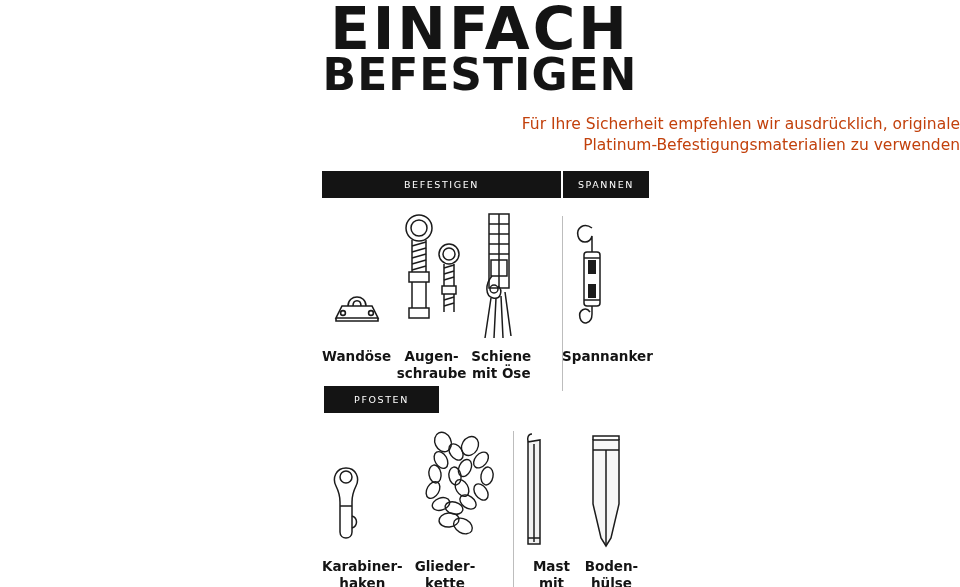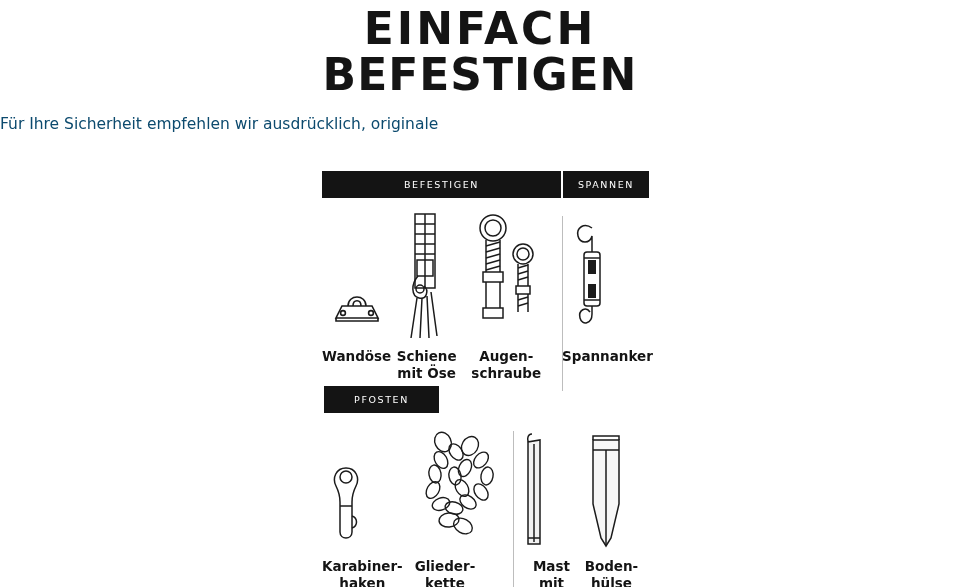--- a/index.html
+++ b/index.html
@@ -21,35 +21,35 @@
     background: #ffffff;
   }
   .headline {
     text-align: center;
     font-family: "DejaVu Sans", sans-serif;
     font-weight: 700;
     letter-spacing: 1px;
     color: #141414;
   }
   .headline .l1 {
-    font-size: 44px;
+    font-size: 58px;
     line-height: 46px;
     margin-top: 6px;
     letter-spacing: 3px;
   }
   .headline .l2 {
     font-size: 44px;
     line-height: 46px;
     letter-spacing: 1px;
   }
   .subhead {
-    text-align: left;
+    text-align: right;
     font-size: 15.5px;
     line-height: 21px;
-    color: #0c4a6e;
+    color: #c2410c;
     margin-top: 16px;
   }
   .section {
     position: absolute;
     left: 322px;
     width: 327px;
   }
   .bars {
     display: flex;
     height: 27px;
@@ -104,20 +104,21 @@
 
 <div class="page">
 
   <div class="headline">
     <div class="l1">EINFACH</div>
     <div class="l2">BEFESTIGEN</div>
   </div>
 
   <div class="subhead">
     <div>Für Ihre Sicherheit empfehlen wir ausdrücklich, originale</div>
+    <div>Platinum-Befestigungsmaterialien zu verwenden</div>
   </div>
 
   <div class="section" style="top:165px;">
     <div class="bars">
       <div class="bar" style="width:239px;">BEFESTIGEN</div>
       <div class="bar-gap"></div>
       <div class="bar" style="width:86px;">SPANNEN</div>
     </div>
 
     <div class="items" style="height:185px;">
@@ -131,43 +132,20 @@
               <path d="M26 36 C26 24, 44 24, 44 36"></path>
               <path d="M31 36 C31 29, 39 29, 39 36"></path>
               <circle cx="21" cy="43" r="2.4"></circle>
               <circle cx="49" cy="43" r="2.4"></circle>
               <path d="M14 48 L14 51 L56 51 L56 48"></path>
             </g>
           </svg>
         </div>
         <div class="caption">
           <span>Wandöse</span>
-        </div>
-      </div>
-
-      <div class="item" style="width:80px;">
-        <div class="art" style="height:130px;">
-          <svg width="56" height="128" viewBox="0 0 56 128">
-            <g fill="none" stroke="#1b1b1b" stroke-width="1.5">
-              <rect x="18" y="2" width="20" height="74"></rect>
-              <line x1="28" y1="2" x2="28" y2="76"></line>
-              <line x1="18" y1="12" x2="38" y2="12"></line>
-              <line x1="18" y1="22" x2="38" y2="22"></line>
-              <line x1="18" y1="32" x2="38" y2="32"></line>
-              <line x1="18" y1="42" x2="38" y2="42"></line>
-              <rect x="20" y="48" width="16" height="16"></rect>
-              <path d="M21 64 C14 72, 14 84, 22 86 C30 88, 32 78, 27 74"></path>
-              <circle cx="23" cy="77" r="4"></circle>
-              <path d="M20 86 L14 126 M25 86 L23 126 M30 84 L32 126 M34 80 L40 124"></path>
-            </g>
-          </svg>
-        </div>
-        <div class="caption">
-          <div>Schiene</div>
-          <div>mit Öse</div>
         </div>
       </div>
 
       <div class="item" style="width:80px;">
         <div class="art" style="height:130px;">
           <svg width="72" height="128" viewBox="0 0 72 128">
             <g fill="none" stroke="#1b1b1b" stroke-width="1.5">
               <circle cx="22" cy="16" r="13"></circle>
               <circle cx="22" cy="16" r="8"></circle>
               <path d="M15 28 L15 60 M29 28 L29 60"></path>
@@ -191,20 +169,43 @@
               <line x1="47" y1="94" x2="57" y2="91"></line>
             </g>
           </svg>
         </div>
         <div class="caption">
           <div>Augen-</div>
           <div>schraube</div>
         </div>
       </div>
 
+      <div class="item" style="width:80px;">
+        <div class="art" style="height:130px;">
+          <svg width="56" height="128" viewBox="0 0 56 128">
+            <g fill="none" stroke="#1b1b1b" stroke-width="1.5">
+              <rect x="18" y="2" width="20" height="74"></rect>
+              <line x1="28" y1="2" x2="28" y2="76"></line>
+              <line x1="18" y1="12" x2="38" y2="12"></line>
+              <line x1="18" y1="22" x2="38" y2="22"></line>
+              <line x1="18" y1="32" x2="38" y2="32"></line>
+              <line x1="18" y1="42" x2="38" y2="42"></line>
+              <rect x="20" y="48" width="16" height="16"></rect>
+              <path d="M21 64 C14 72, 14 84, 22 86 C30 88, 32 78, 27 74"></path>
+              <circle cx="23" cy="77" r="4"></circle>
+              <path d="M20 86 L14 126 M25 86 L23 126 M30 84 L32 126 M34 80 L40 124"></path>
+            </g>
+          </svg>
+        </div>
+        <div class="caption">
+          <div>Schiene</div>
+          <div>mit Öse</div>
+        </div>
+      </div>
+
       <div class="item" style="width:87px; margin-left:16px;">
         <div class="art" style="height:130px;">
           <svg width="60" height="122" viewBox="0 0 60 122">
             <g fill="none" stroke="#1b1b1b" stroke-width="1.5">
               <path d="M30 10 C22 4, 14 10, 16 18 C18 26, 28 26, 30 18 L30 34"></path>
               <rect x="22" y="34" width="16" height="54" rx="3"></rect>
               <rect x="26" y="42" width="8" height="14" fill="#1b1b1b" stroke="none"></rect>
               <rect x="26" y="66" width="8" height="14" fill="#1b1b1b" stroke="none"></rect>
               <line x1="22" y1="40" x2="38" y2="40"></line>
               <line x1="22" y1="82" x2="38" y2="82"></line>

